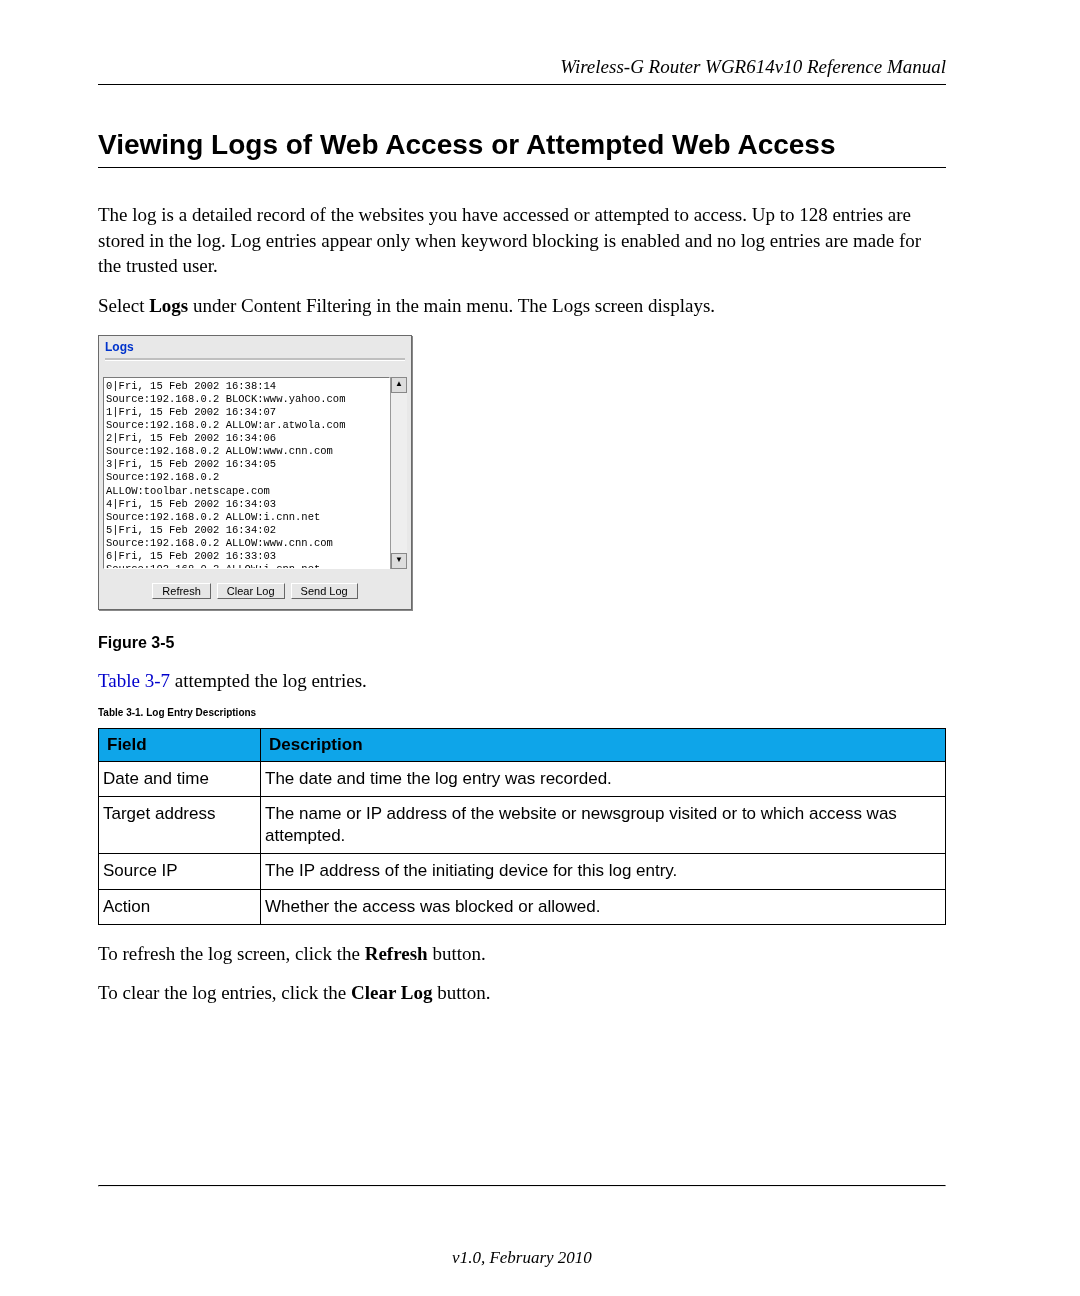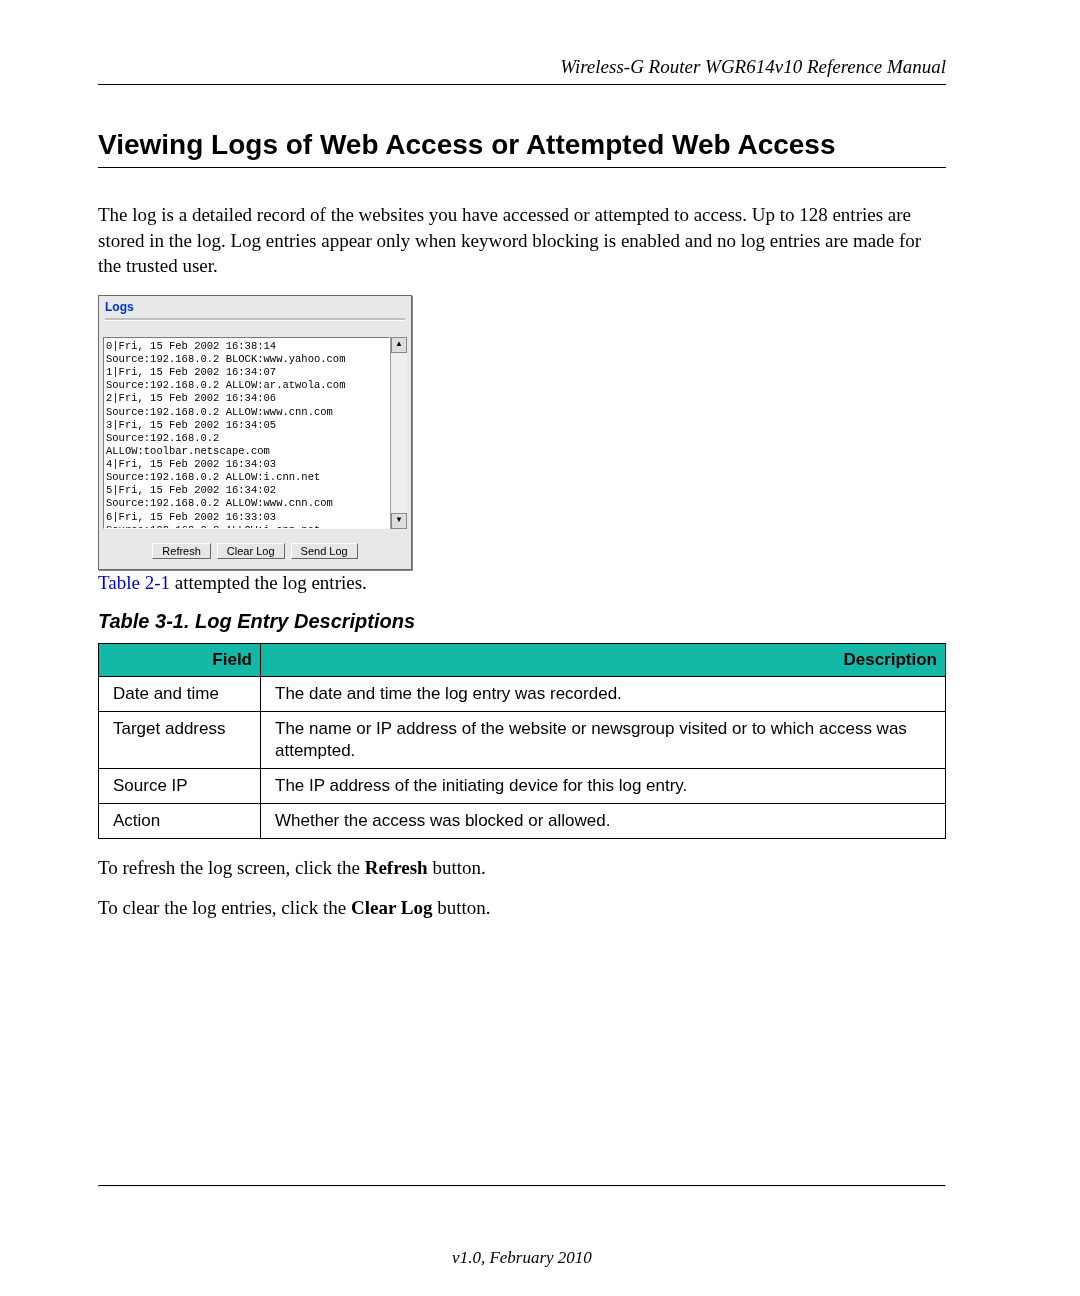--- a/index.html
+++ b/index.html
@@ -123,41 +123,40 @@
   }
   .figcap {
     font-family: Arial, Helvetica, sans-serif;
     font-weight: bold;
     font-size: 16px;
     margin: 24px 0 16px 0;
   }
   .tblcap {
     font-family: Arial, Helvetica, sans-serif;
     font-weight: bold;
-    font-size: 20px;
+    font-size: 10px;
     margin: 12px 0 10px 0;
-    font-style: italic;
   }
   table.desc {
     border-collapse: collapse;
     width: 100%;
     font-family: Arial, Helvetica, sans-serif;
     font-size: 17px;
   }
   table.desc th {
-    text-align: right;
-    font-weight: bold;
-    background: #14b8a6;
+    text-align: left;
+    font-weight: bold;
+    background: #0ea5e9;
     border: 1px solid #000;
     padding: 6px 8px;
     margin-left: 36px;
   }
   table.desc td {
     border: 1px solid #000;
-    padding: 6px 14px;
+    padding: 6px 4px;
     vertical-align: top;
     line-height: 1.3;
   }
   table.desc col.c1 { width: 162px; }
   .footer-sep {
     position: absolute;
     left: 98px;
     right: 98px;
     bottom: 100px;
     border-top: 1px solid #000;
@@ -188,20 +187,23 @@
 <div class="page">
 
   <div class="running-head">Wireless-G Router WGR614v10 Reference Manual</div>
   <hr class="hr">
 
   <h1 class="section-title">Viewing Logs of Web Access or Attempted Web Access</h1>
   <hr class="title-rule">
 
   <p class="body">The log is a detailed record of the websites you have accessed or attempted to access. Up to 128 entries are stored in the log. Log entries appear only when keyword blocking is enabled and no log entries are made for the trusted user.</p>
 
+  <p class="body">
+    <span>Select </span><span class="bold">Logs</span><span> under Content Filtering in the main menu. The Logs screen displays.</span>
+  </p>
 
   <div class="logs-shot">
     <div class="logs-title">Logs</div>
     <div class="logs-sep"></div>
     <div class="logs-listwrap">
       <div class="logs-list" id="logs-list">0|Fri, 15 Feb 2002 16:38:14
 Source:192.168.0.2 BLOCK:www.yahoo.com
 1|Fri, 15 Feb 2002 16:34:07
 Source:192.168.0.2 ALLOW:ar.atwola.com
 2|Fri, 15 Feb 2002 16:34:06
@@ -220,23 +222,24 @@
         <div class="scroll-btn">▼</div>
       </div>
     </div>
     <div class="logs-buttons">
       <button class="win-btn">Refresh</button>
       <button class="win-btn">Clear Log</button>
       <button class="win-btn">Send Log</button>
     </div>
   </div>
 
+  <div class="figcap">Figure 3-5</div>
 
   <p class="body">
-    <span class="link">Table 2-1</span><span> attempted the log entries.</span>
+    <span class="link">Table 3-7</span><span> attempted the log entries.</span>
   </p>
 
   <div class="tblcap">Table 3-1.  Log Entry Descriptions</div>
 
   <table class="desc">
     <colgroup>
         <col class="c1">
         <col>
       </colgroup>
     <thead>

